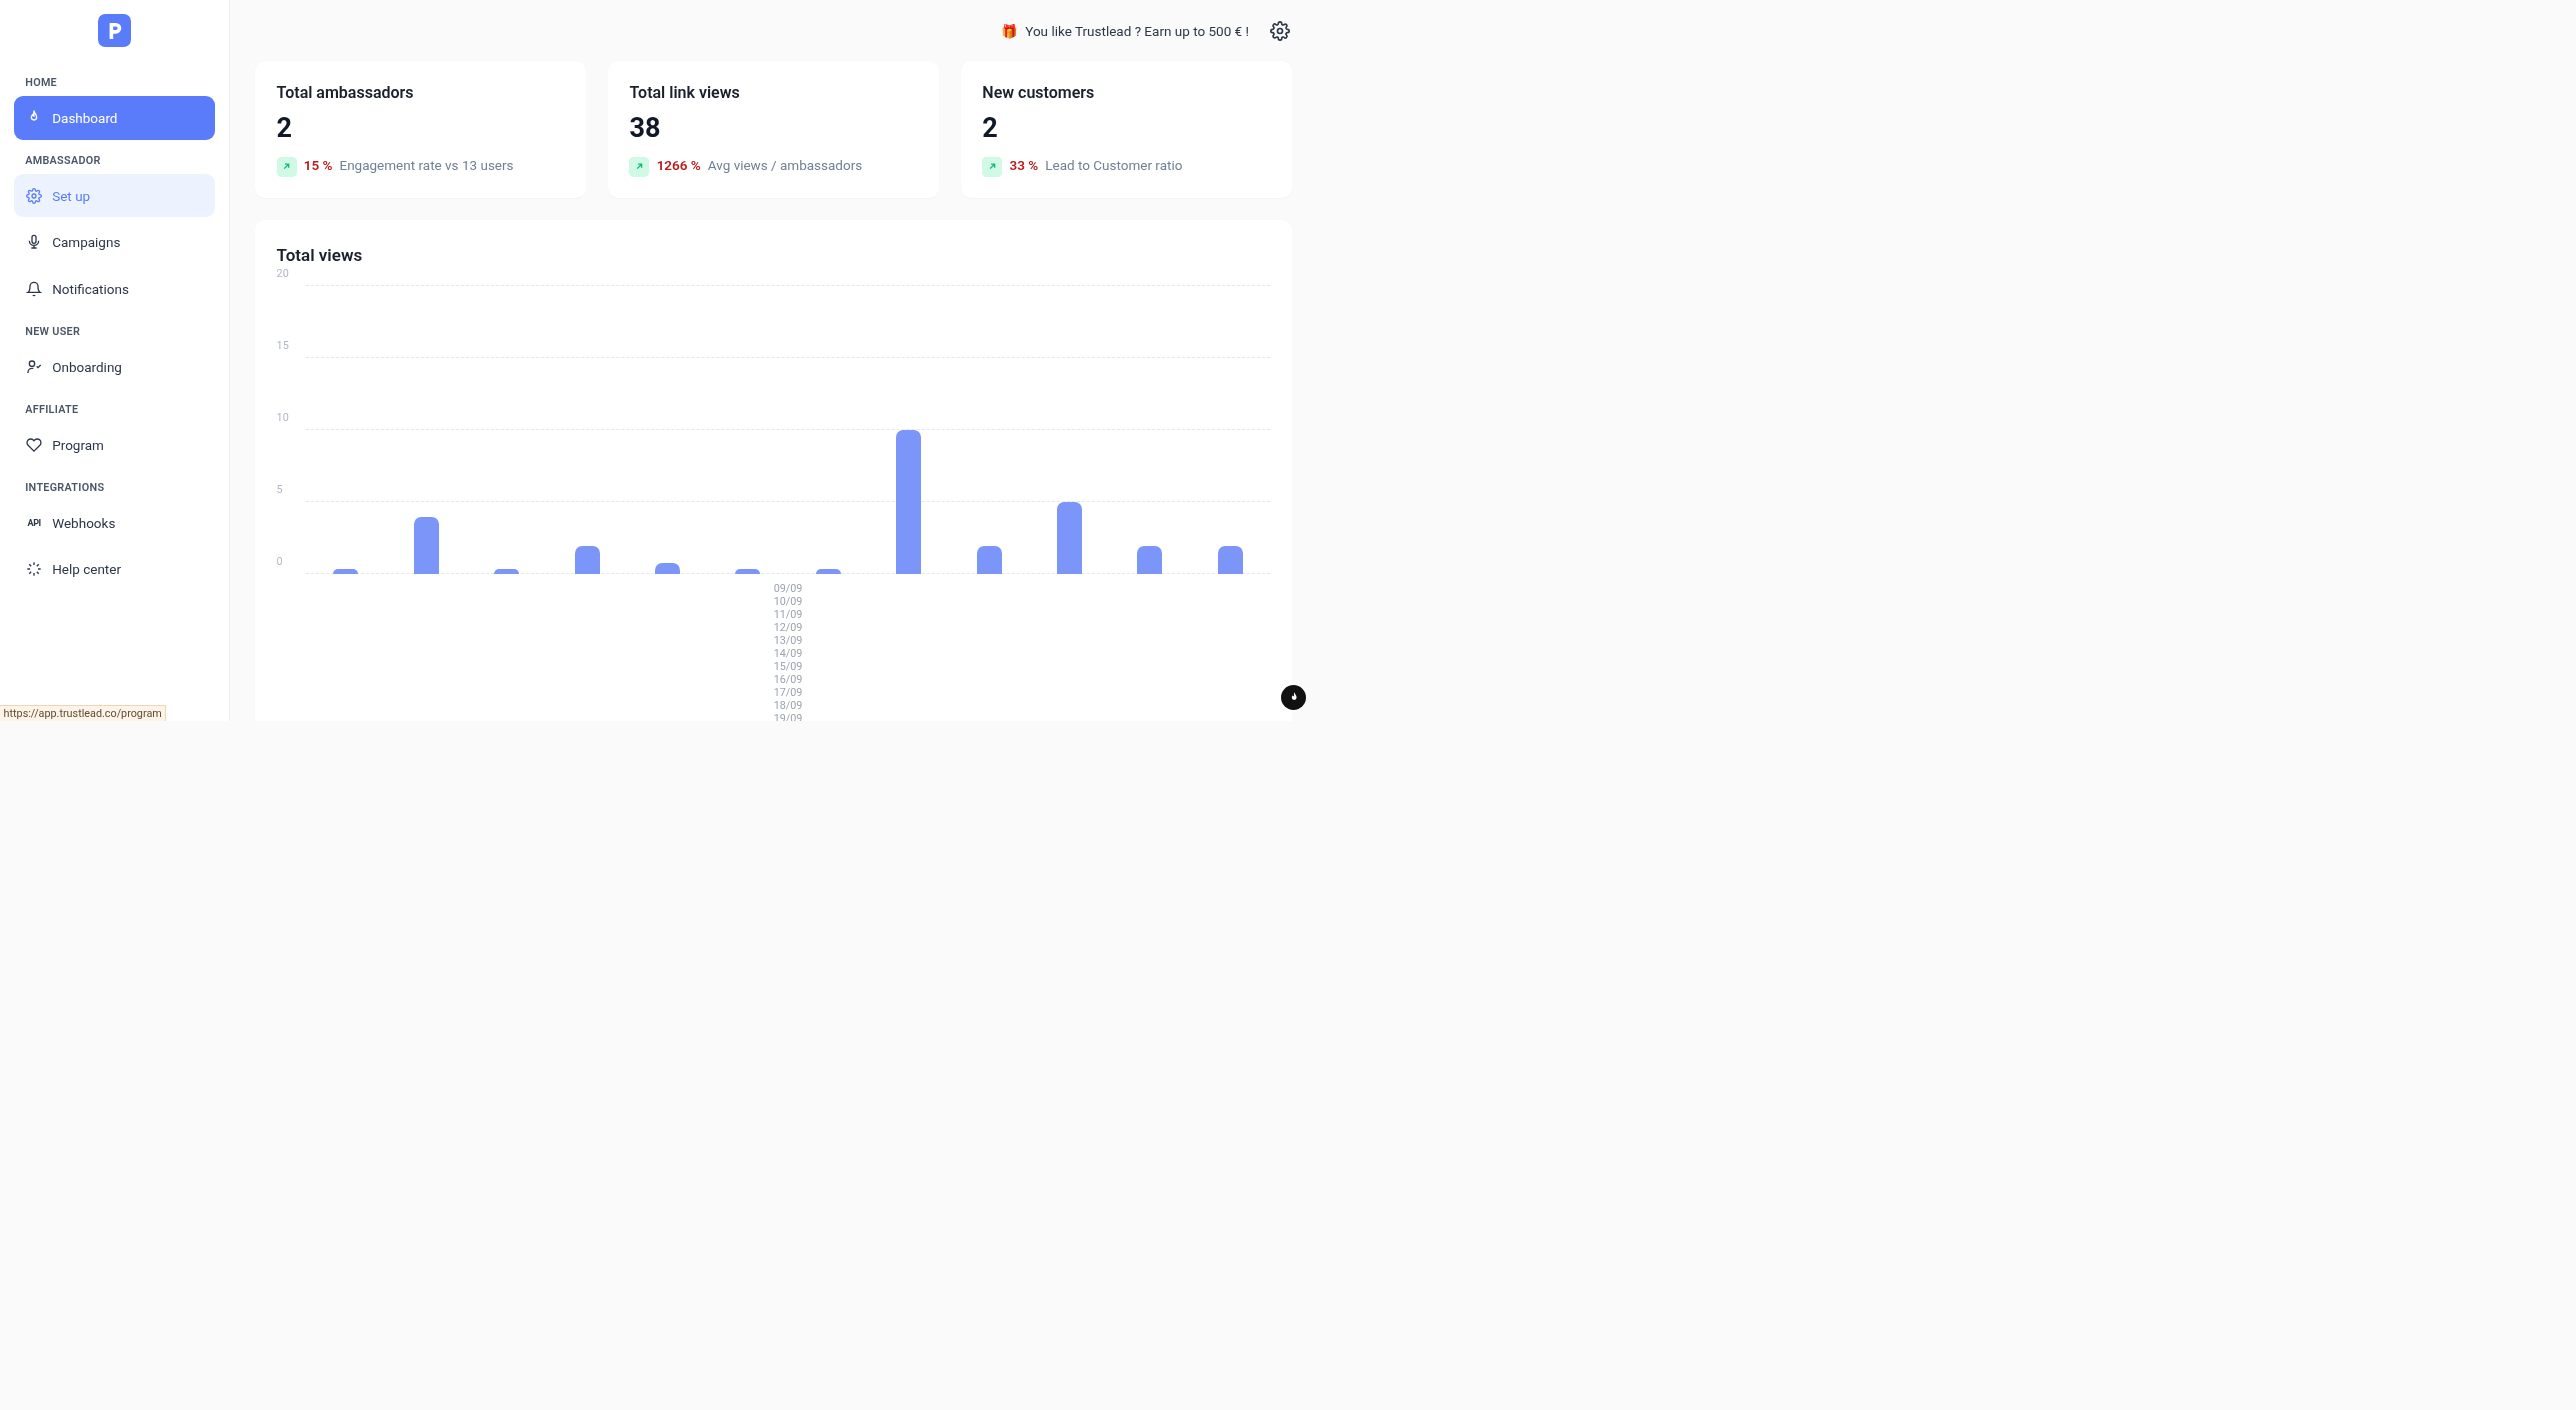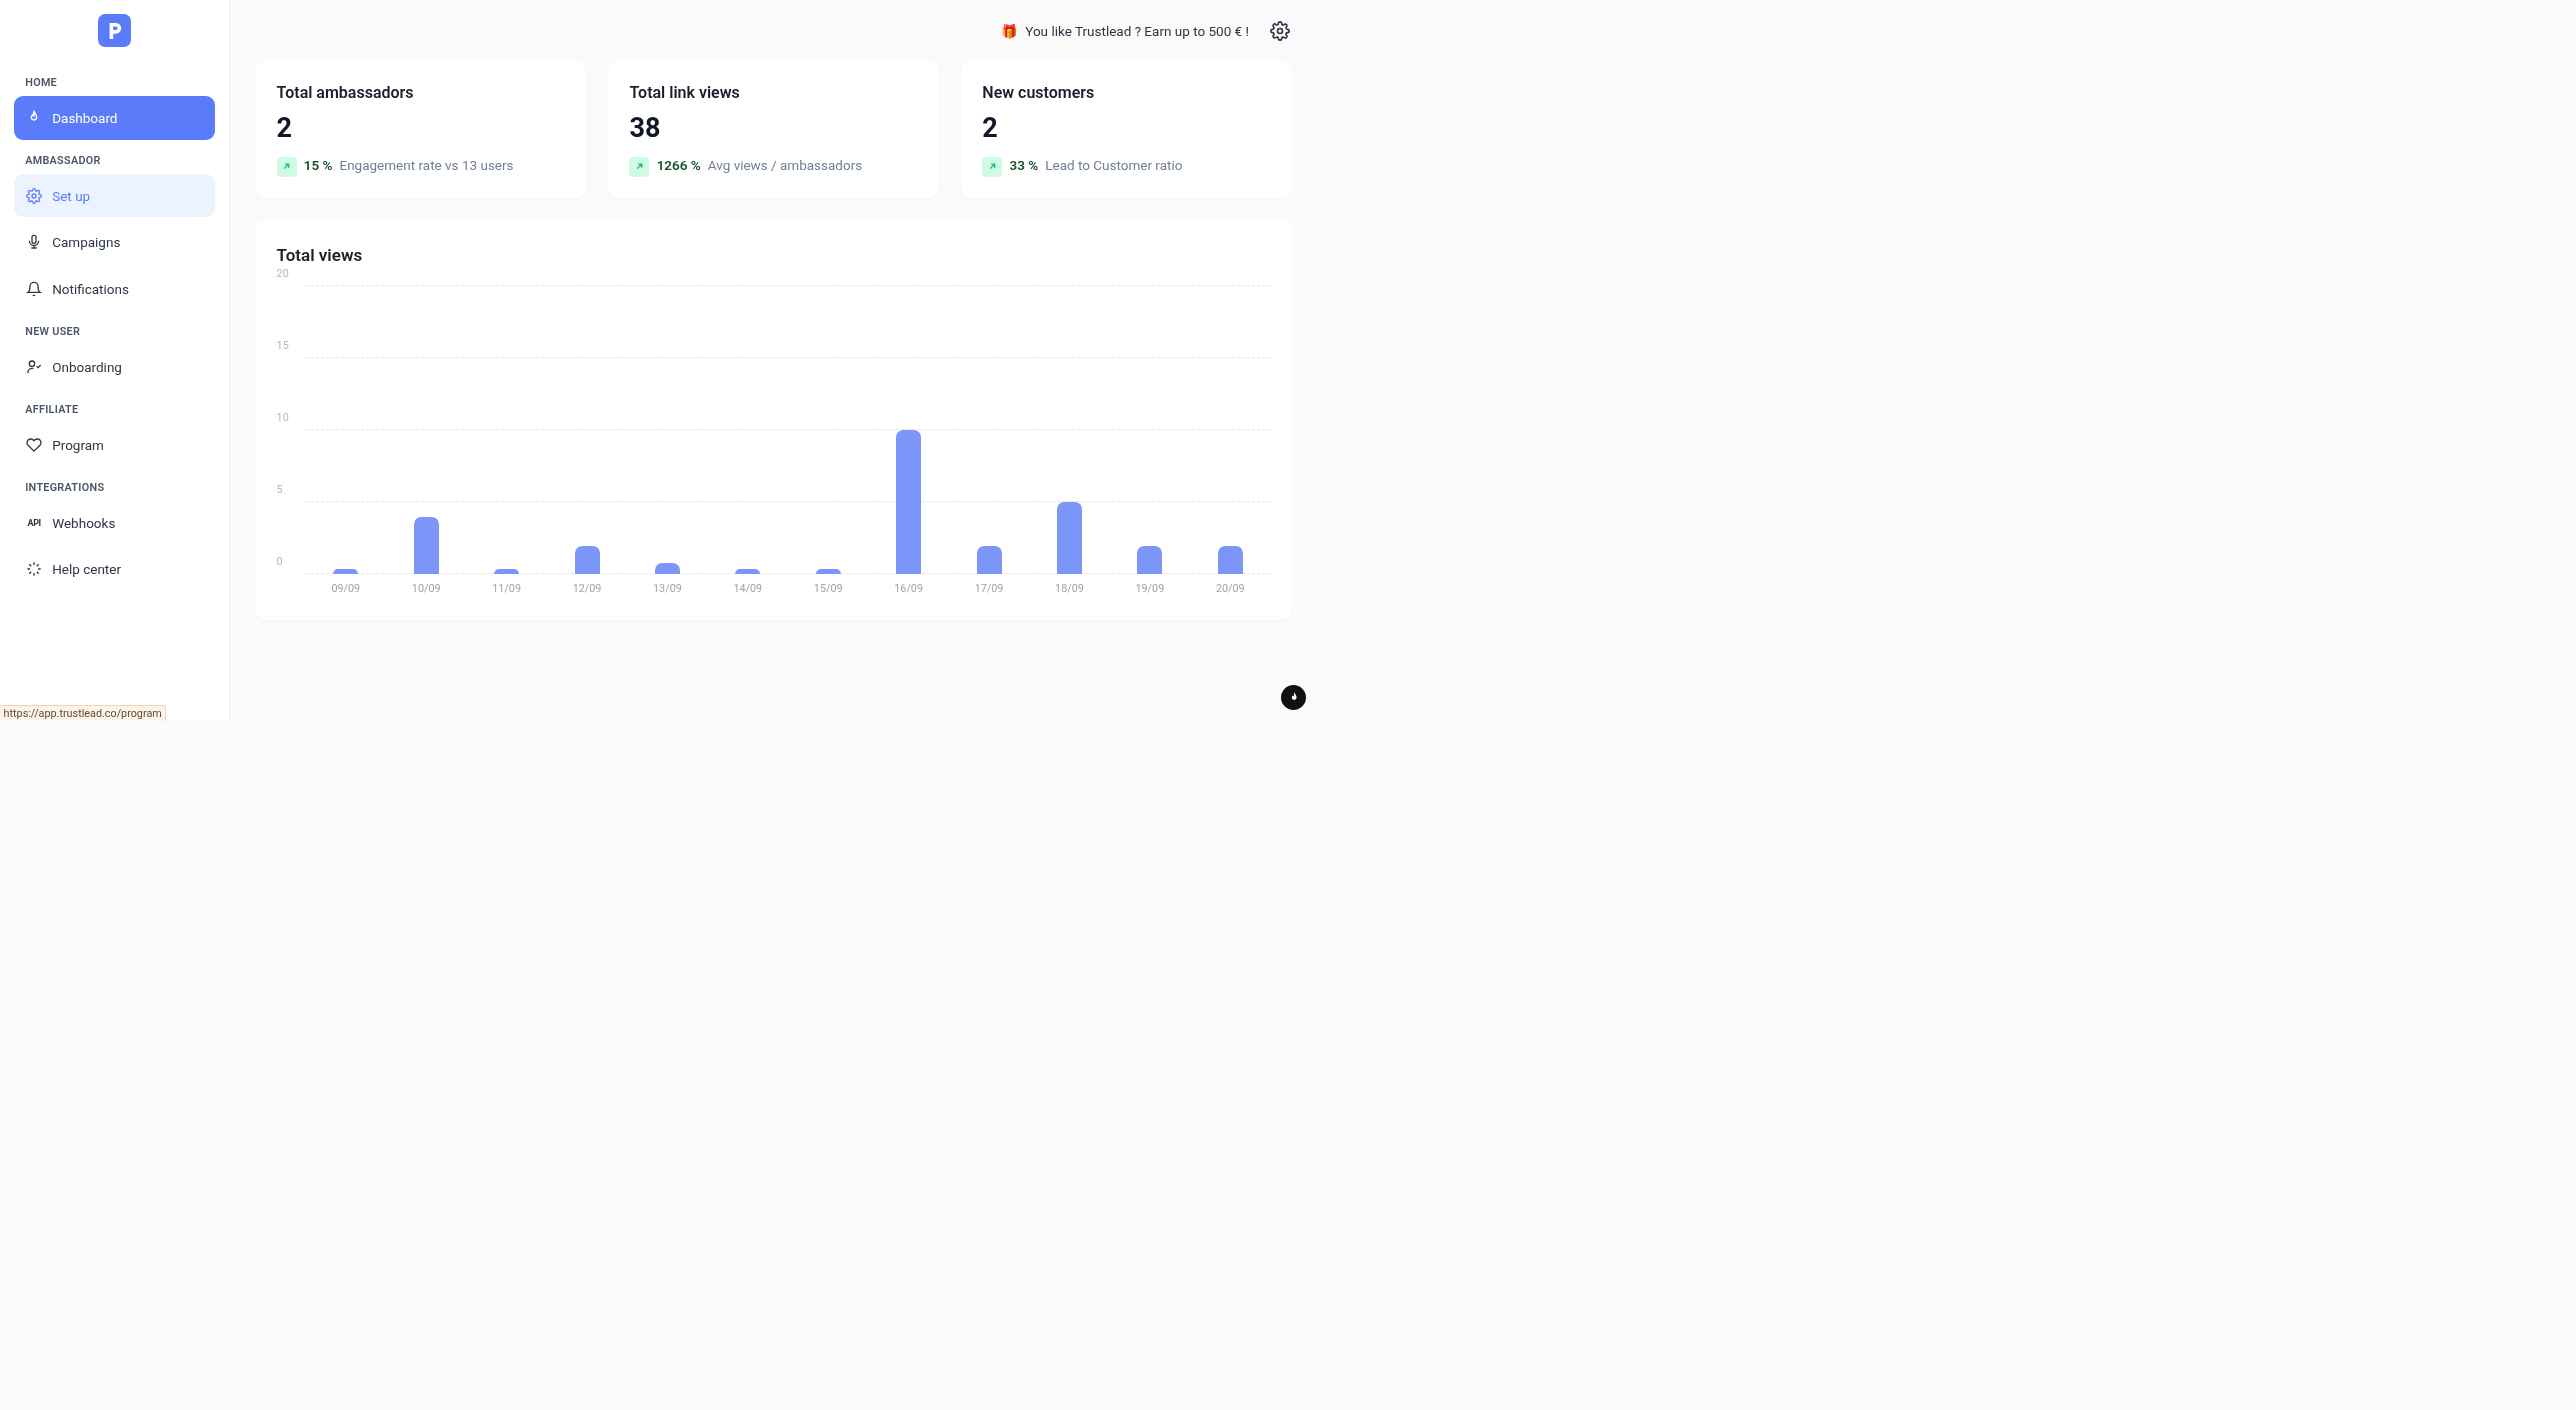--- a/index.html
+++ b/index.html
@@ -97,21 +97,21 @@
     .card-sub { font-size: 13.5px; color: #718096; line-height: 1.5; }
     .arrow-chip {
       display: inline-flex; align-items: center; justify-content: center;
       width: 20px; height: 20px;
       background: #d1fae5;
       color: #10b981;
       border-radius: 4.5px;
       margin-right: 7.2px;
       vertical-align: middle;
     }
-    .card-pct { font-weight: 600; color: #14532d; margin-right: 3.6px;}
+    .card-pct { font-weight: 600; color: #b91c1c; margin-right: 3.6px;}
     .chart-card {
       margin: 21.6px 25px 25px 25px;
       background: #fff;
       border-radius: 10.8px;
       padding: 25px 21.6px 25px 21.6px;
       box-shadow: 0 0.9px 1.8px rgba(0,0,0,0.03);
     }
     .chart-title { font-size: 17px; font-weight: 600; margin-bottom: 21.6px; color:#1a202c;}
     .chart-plot {
       position: relative;
@@ -144,20 +144,21 @@
     .bar {
       width: 25px;
       background: #7b95f9;
       border-radius: 7.2px 7.2px 0 0;
       min-height: 3.6px;
     }
     .x-labels {
       display: flex;
       padding-left: 29px;
       margin-top: 7.2px;
+      flex-direction: column;
     }
     .x-label {
       flex: 1;
       text-align: center;
       font-size: 10.8px;
       color: #9ca3af;
     }
     .status-url {
       position: absolute;
       bottom: 0; left: 0;

